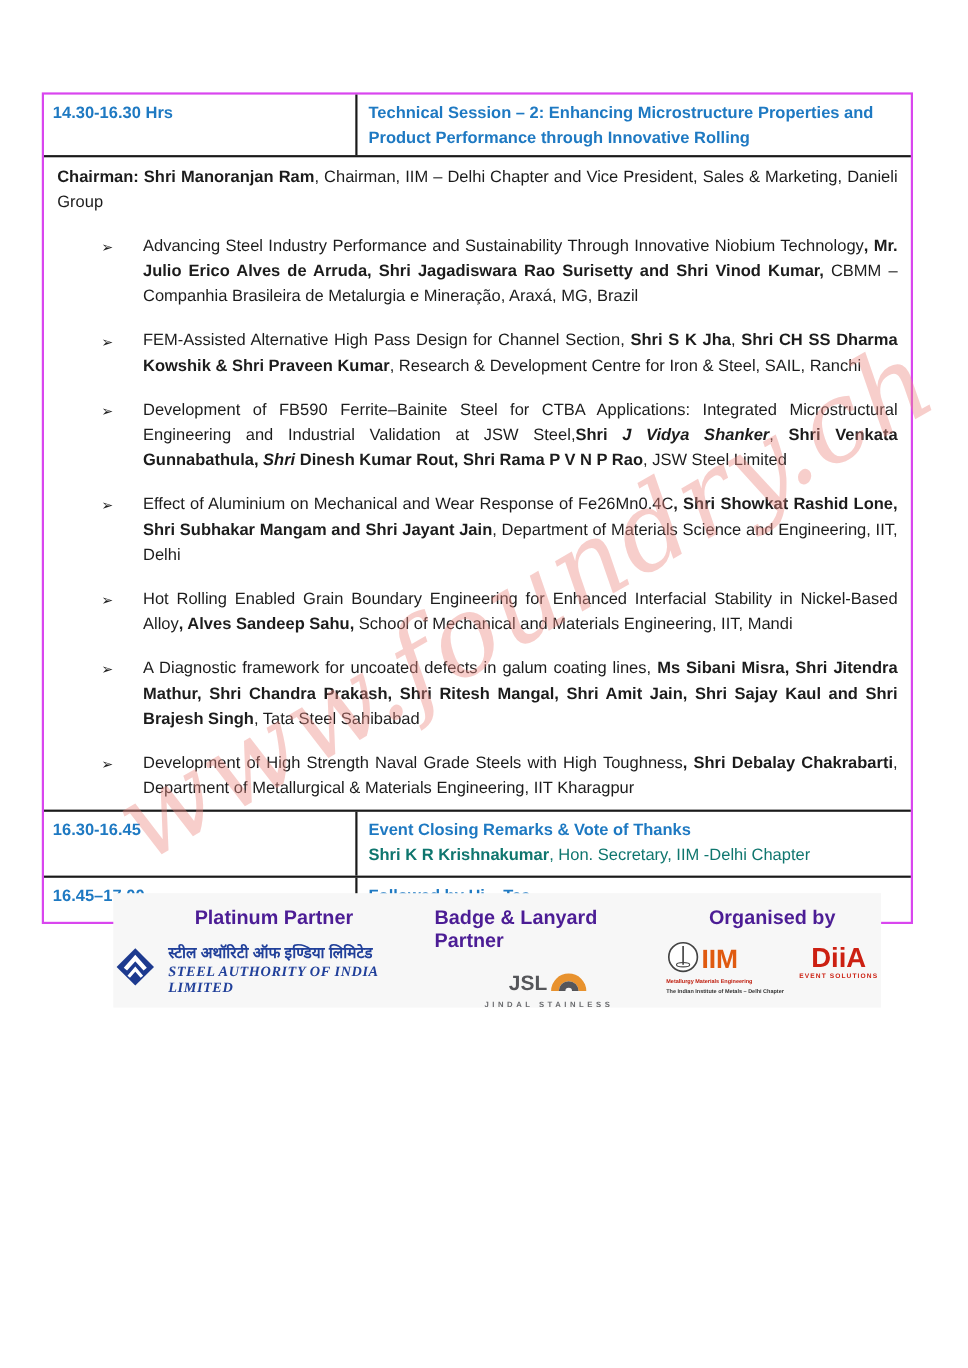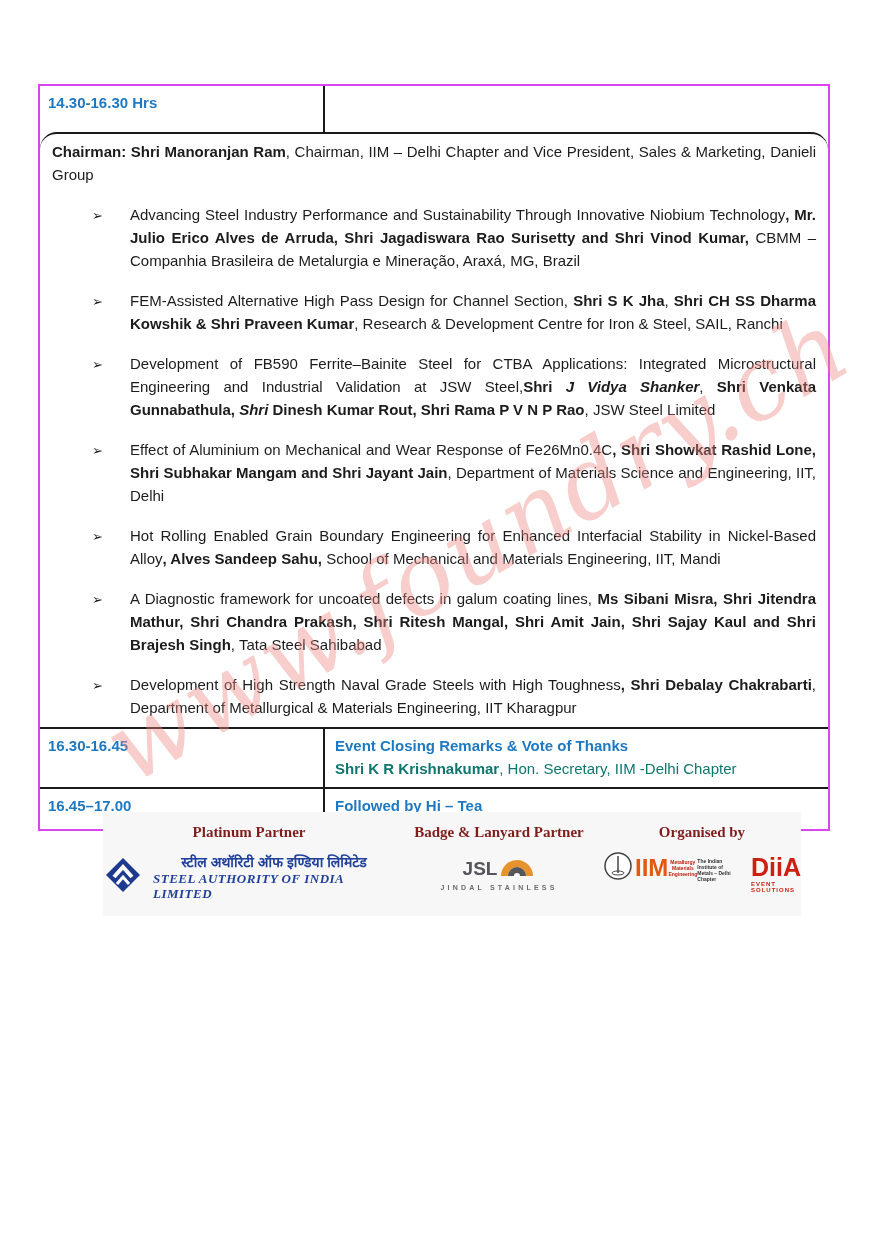--- a/index.html
+++ b/index.html
@@ -18,21 +18,21 @@
   .t-row:first-child { border-top:none; }
   .cell-time {
     width:285px; flex:0 0 285px; border-right:2px solid #1a1a1a;
     padding:5px 8px 4px 8px; color:#1e79c2; font-weight:bold;
   }
   .cell-main { flex:1; padding:5px 10px 4px 10px; }
   .blue-bold { color:#1e79c2; font-weight:bold; }
   .row-header { min-height:46px; }
   .row-body {
     display:block; border-top:2px solid #1a1a1a;
-    min-height:558px; padding:6px 12px 8px 12px;border-radius:17px;
+    min-height:558px; padding:6px 12px 8px 12px;
   }
   .chairman-line { text-align:justify; }
   .agenda-list { list-style:none; margin:6px 0 0 0; padding:0; }
   .agenda-list li {
     position:relative; margin:17px 0 0 40px; padding-left:38px;
     text-align:justify;
   }
   .agenda-list .marker {
     position:absolute; left:0; top:1px; font-size:13px; color:#1c1c1c;
   }
@@ -52,54 +52,55 @@
   }
   
   .partners {
     position:absolute; left:103px; top:812px; width:698px; height:104px;
     background:#f7f7f7; display:flex; z-index:2;
   }
   .p-col { display:flex; flex-direction:column; align-items:center; padding-top:12px; }
   .p-col-1 { width:292px; }
   .p-col-2 { width:208px; }
   .p-col-3 { width:198px; }
-  .p-label { font-size:15px; font-weight:bold; color:#7f1d1d;font-family:Liberation Serif, serif; }
+  .p-label { font-size:18px; font-weight:bold; color:#4c1d95; }
   .logo-row { display:flex; align-items:center; margin-top:12px; gap:10px; }
   
   .sail-text { display:flex; flex-direction:column; }
-  .sail-hindi { font-size:14px; font-weight:bold; color:#21409a; line-height:18px;text-align:center; }
+  .sail-hindi { font-size:14px; font-weight:bold; color:#21409a; line-height:18px; }
   .sail-eng  { font-family:"Liberation Serif", serif; font-size:13px; font-weight:bold;
                color:#21409a; letter-spacing:0.5px; line-height:15px;font-style:italic; }
   
   .jsl-block { display:flex; flex-direction:column; align-items:center; margin-top:14px; }
   .jsl-top { display:flex; align-items:flex-end; gap:2px; }
   .jsl-acronym { font-size:19px; font-weight:bold; color:#55565a; letter-spacing:0px; line-height:24px; }
   .jsl-caption { font-size:7px; letter-spacing:3.2px; color:#6a6b6e; margin-top:3px; font-weight:bold; }
   
   .org-row { display:flex; align-items:flex-start; gap:14px; margin-top:10px; }
-  .iim-block { display:flex; align-items:center; }
+  .iim-block { display:flex; flex-direction:column; align-items:flex-start; }
   .iim-top { display:flex; align-items:center; gap:2px; }
   .iim-acronym { font-size:24px; font-weight:bold; color:#e05a10; line-height:22px; }
   .iim-caption1 { font-size:5px; color:#c02010; text-align:center; line-height:6px; font-weight:bold; }
   .iim-caption2 { font-size:5px; color:#333; margin-top:3px; font-weight:bold; }
   .diia-block { display:flex; flex-direction:column; align-items:center; margin-top:4px; }
   .diia-acronym { font-size:25px; font-weight:bold; color:#cc2012; line-height:24px; }
   .diia-caption { font-size:6px; font-weight:bold; color:#cc2012; letter-spacing:1px; margin-top:2px; }
 </style>
 </head>
 <body>
 
 <div class="page">
 
   <div class="watermark">www.foundry.ch</div>
 
   <div class="doc-table">
 
     <div class="t-row row-header">
       <div class="cell-time">14.30-16.30 Hrs</div>
+      <div class="cell-main blue-bold">Technical Session – 2: Enhancing Microstructure Properties and Product Performance through Innovative Rolling</div>
     </div>
 
     <div class="row-body">
       <div class="chairman-line"><span class="b">Chairman: Shri Manoranjan Ram</span><span>, Chairman, IIM – Delhi Chapter and Vice President, Sales &amp; Marketing, Danieli Group</span></div>
       <ul class="agenda-list">
           <li><span class="marker">➢</span><span><span>Advancing Steel Industry Performance and Sustainability Through Innovative Niobium Technology</span><span class="b">, Mr. Julio Erico Alves de Arruda, Shri Jagadiswara Rao Surisetty and Shri Vinod Kumar,</span><span> CBMM – Companhia Brasileira de Metalurgia e Mineração, Araxá, MG, Brazil</span></span></li>
           <li><span class="marker">➢</span><span><span>FEM-Assisted Alternative High Pass Design for Channel Section, </span><span class="b">Shri S K Jha</span><span>, </span><span class="b">Shri CH SS Dharma Kowshik &amp; Shri Praveen Kumar</span><span>, Research &amp; Development Centre for Iron &amp; Steel, SAIL, Ranchi</span></span></li>
           <li><span class="marker">➢</span><span><span>Development of FB590 Ferrite–Bainite Steel for CTBA Applications: Integrated Microstructural Engineering and Industrial Validation at JSW Steel,</span><span class="b">Shri </span><span class="b i">J Vidya Shanker</span><span>, </span><span class="b">Shri Venkata Gunnabathula, </span><span class="b i">Shri </span><span class="b">Dinesh Kumar Rout, Shri Rama P V N P Rao</span><span>,  JSW Steel Limited</span></span></li>
           <li><span class="marker">➢</span><span><span>Effect of Aluminium on Mechanical and Wear Response of Fe26Mn0.4C</span><span class="b">, Shri Showkat Rashid Lone, Shri Subhakar Mangam and Shri Jayant Jain</span><span>, Department of Materials Science and Engineering, IIT, Delhi</span></span></li>
           <li><span class="marker">➢</span><span><span>Hot Rolling Enabled Grain Boundary Engineering for Enhanced Interfacial Stability in Nickel-Based Alloy</span><span class="b">, Alves Sandeep Sahu,</span><span> School of Mechanical and Materials Engineering, IIT, Mandi</span></span></li>

